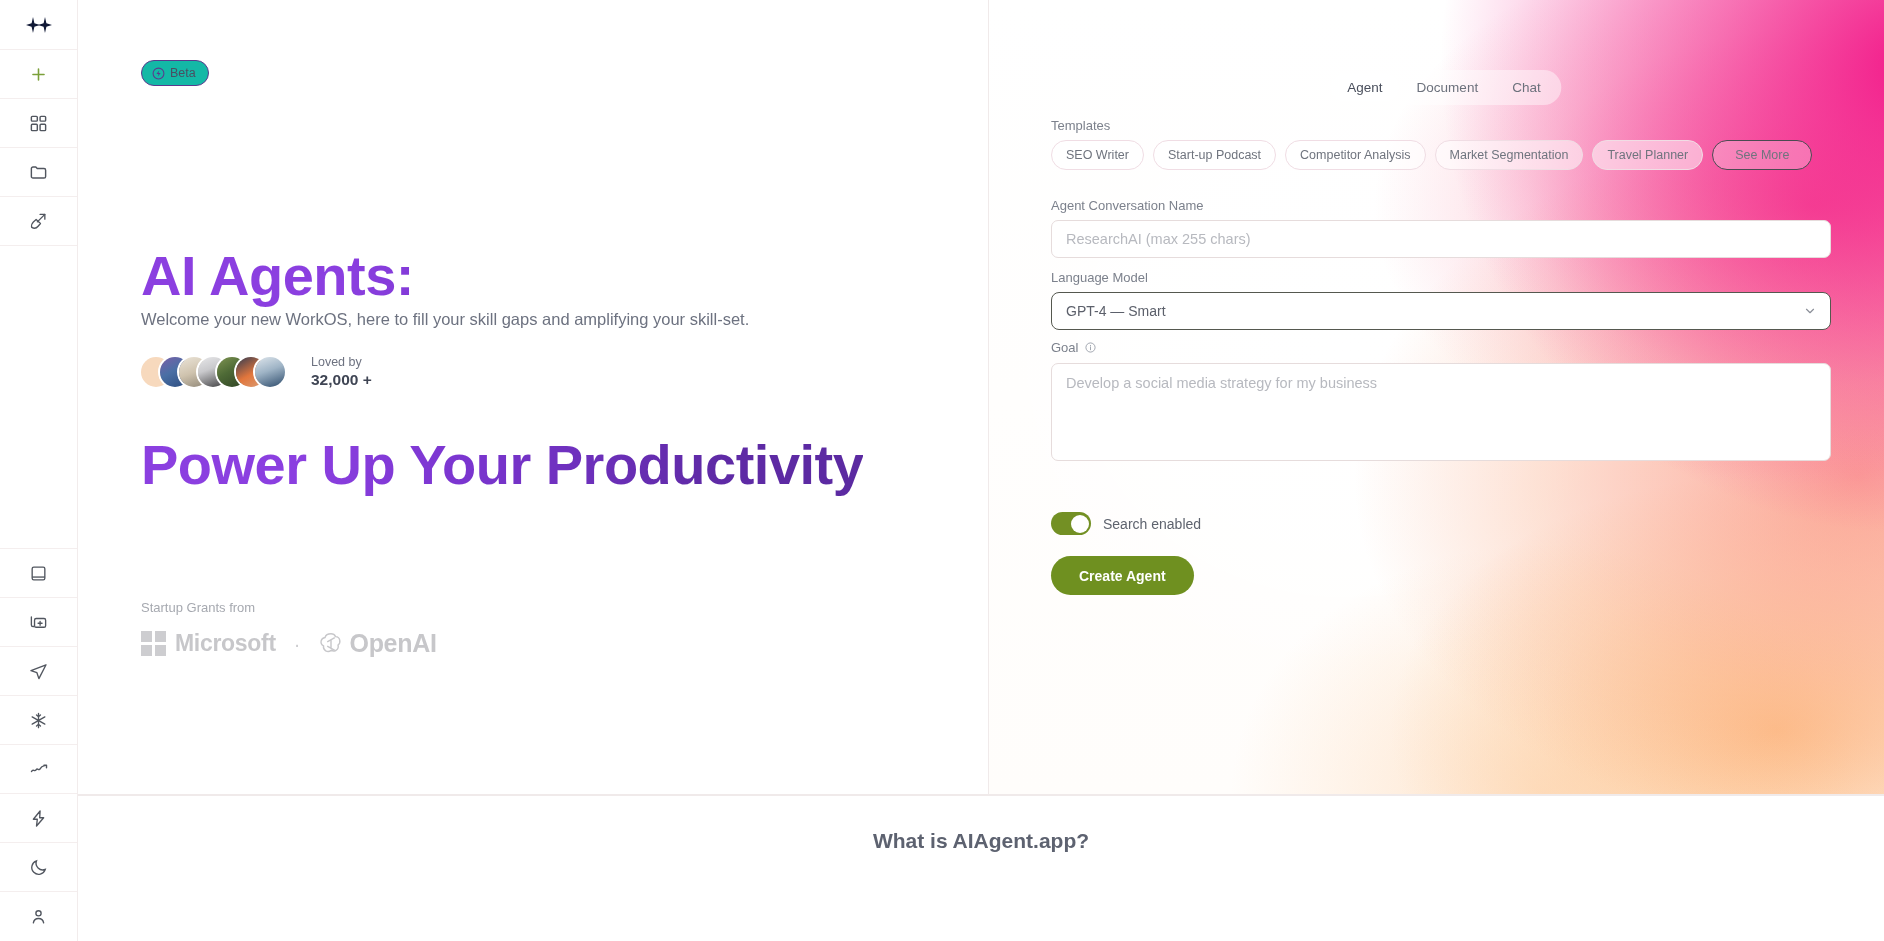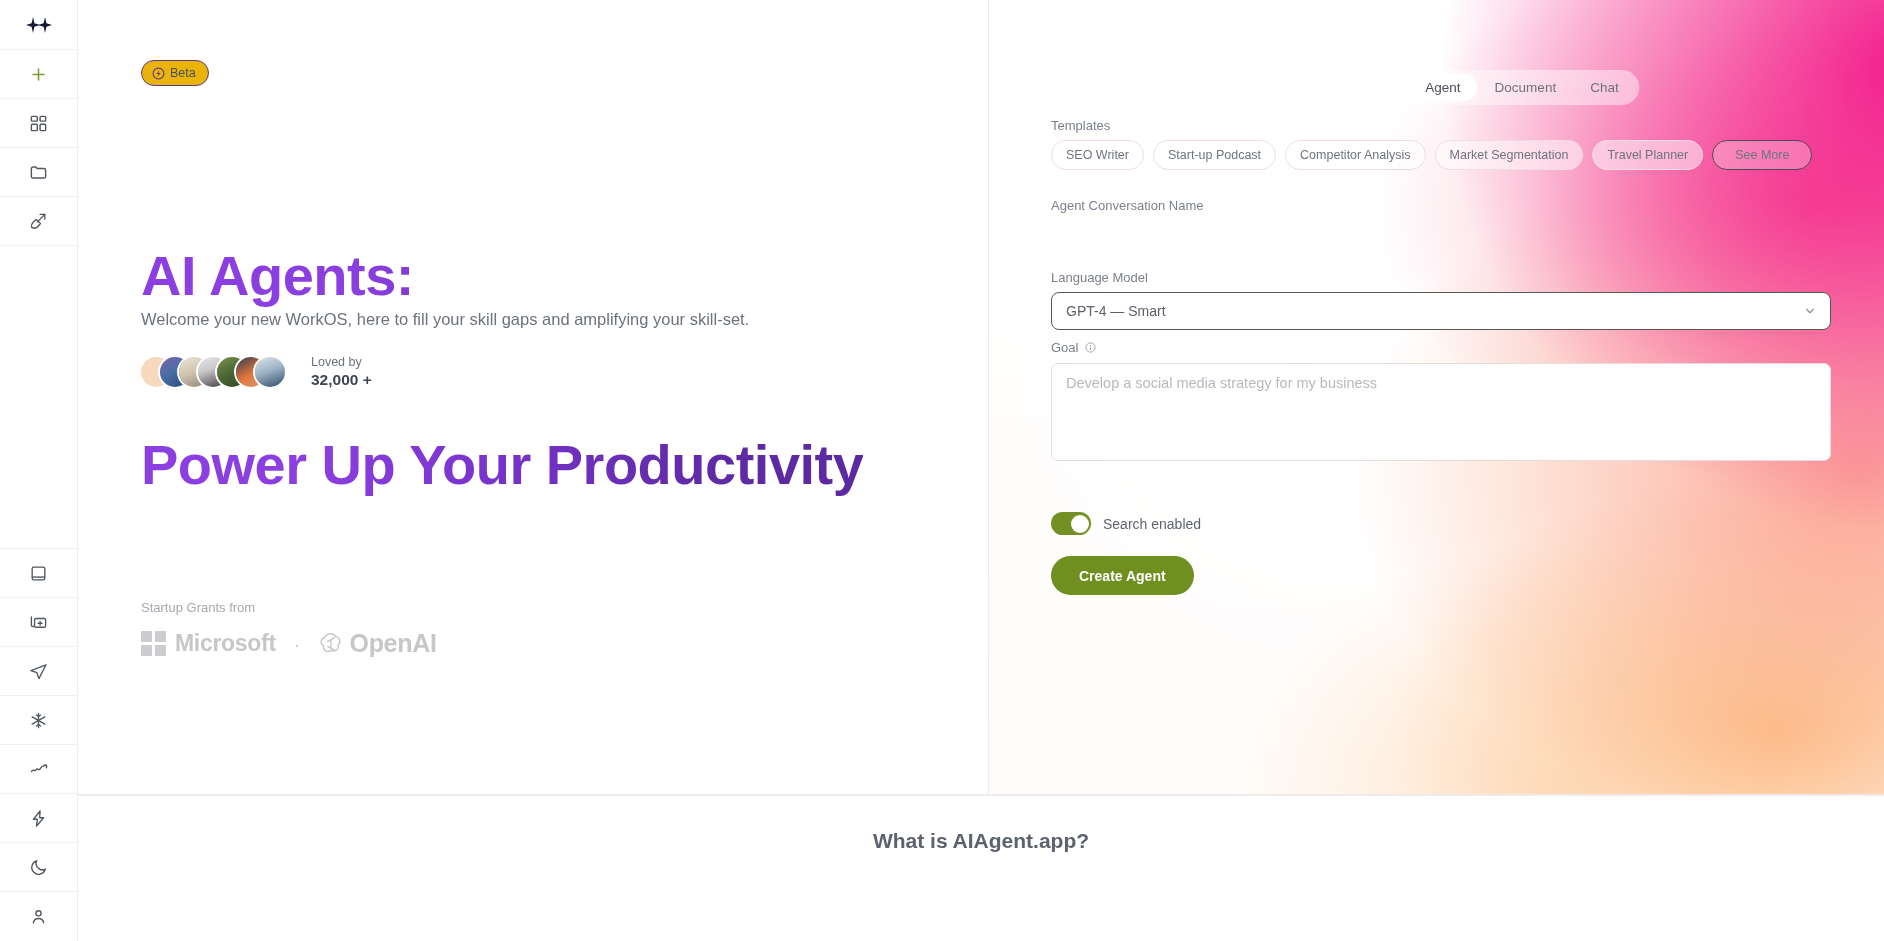--- a/index.html
+++ b/index.html
@@ -68,21 +68,21 @@
     top: 60px; left: 0;
     display: inline-flex;
     align-items: center;
     gap: 5px;
     height: 26px;
     padding: 0 12px 0 10px;
     border: 1px solid #5b3a8e;
     border-radius: 999px;
     font-size: 12.5px;
     color: #4a4f63;
-    background: #eab308;
+    background: #14b8a6;
     cursor: pointer;
   }
   .beta-badge .bolt { color: #5b3a8e; display: flex; }
 
   .hero-title {
     position: absolute;
     top: 120px; left: 0;
     margin: 0;
     font-size: 56px;
     line-height: 1.12;
@@ -499,40 +499,41 @@
     </div>
   </section>
 
   <section class="formpanel">
     <div class="gradient-bg"></div>
   </section>
 
   <div style="position:absolute; left:0; top:0; width:1884px; height:795px; pointer-events:none;">
     <div style="pointer-events:auto;">
 
-      <div class="tabs" style="left:1522px; transform:translateX(-50%);">
+      <div class="tabs" style="left:1444px; transform:translateX(-50%);">
         <div class="tab active">Agent</div>
         <div class="tab">Document</div>
         <div class="tab">Chat</div>
       </div>
 
       <div class="field-block templates">
         <span class="lbl">Templates</span>
         <div class="chips">
           <div class="chip">SEO Writer</div>
           <div class="chip">Start-up Podcast</div>
           <div class="chip">Competitor Analysis</div>
           <div class="chip">Market Segmentation</div>
           <div class="chip">Travel Planner</div>
           <div class="chip see-more">See More</div>
         </div>
       </div>
 
       <div class="field-block conv-name">
         <span class="lbl">Agent Conversation Name</span>
+        <input class="text-input" type="text" placeholder="ResearchAI (max 255 chars)" style="">
       </div>
 
       <div class="field-block lang-model">
         <span class="lbl">Language Model</span>
         <div class="select-shell">
           <span class="select-value">GPT-4 — Smart</span>
           <span class="select-caret">
             <svg width="14" height="14" viewBox="0 0 24 24" fill="none" stroke="#8b8f99" stroke-width="2" stroke-linecap="round" stroke-linejoin="round">
               <path d="M6 9l6 6 6-6"></path>
             </svg>

